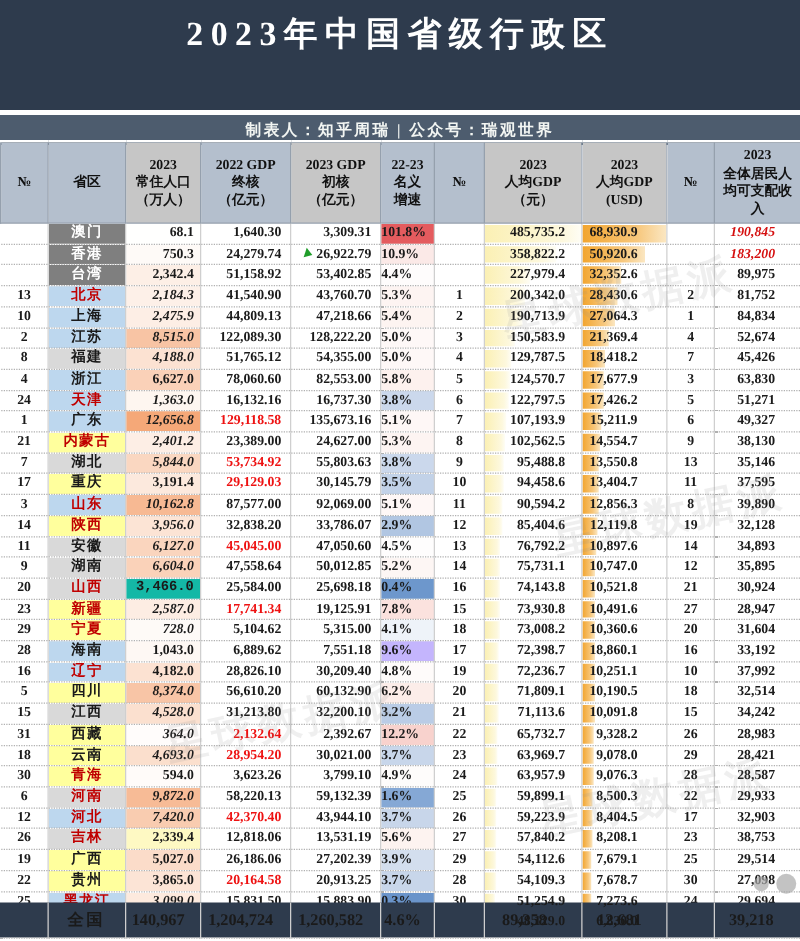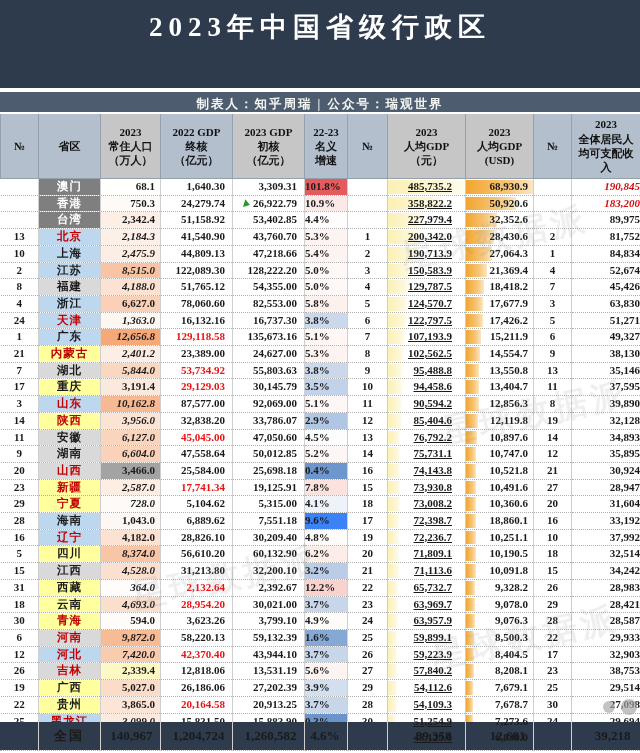--- a/index.html
+++ b/index.html
@@ -21,50 +21,50 @@
            vertical-align:middle;height:64px;border:1px solid #95a0ad;background:#b4bfcd;
            border-top:2px solid #ffffff;}
   thead th.gray{background:#c6c6c6;}
   tbody tr{height:15.76px;}
   tbody td{font-weight:bold;color:#1a1a1a;border-right:1px solid #cfcfcf;
            border-bottom:1px dotted #b0b0b0;line-height:15.7px;}
   td.c-rank{text-align:center;}
   td.c-num{text-align:right;padding-right:7px;}
   td.c-pop{padding-right:5px;}
   td.c-growth{text-align:right;padding-right:22px;}
-  td.c-inc{padding-right:0;}
+  td.c-inc{padding-right:20px;}
   td.c-prov{text-align:center;font-size:11.5px;letter-spacing:1px;}
   .grp-special{background:#7f7f7f;color:#ffffff;}
   .grp-blue{background:#bdd7ee;}
   .grp-yellow{background:#ffff9d;}
   .grp-gray{background:#d9d9d9;}
   td.c-prov.north{color:#c00000;}
   td.c-prov.grp-special{color:#ffffff;}
   .ital{font-style:italic;}
   .red{color:#ee1111;}
   .red-ital{color:#d50f0f;font-style:italic;}
   
   td.bar{position:relative;}
   td.bar .val{position:relative;z-index:1;}
   td.bar::before{content:"";position:absolute;left:0;top:1px;bottom:1px;width:var(--w);z-index:0;}
-  td.bar-yuan{padding-right:13px;text-decoration:underline;}
+  td.bar-yuan{padding-right:13px;}
   td.bar-yuan::before{background:linear-gradient(to right,#fbf0b4,#fdf8dd 80%,#fefdf5);}
-  td.bar-usd{padding-right:5px;}
+  td.bar-usd{padding-right:23px;}
   td.bar-usd::before{background:linear-gradient(to right,#f2a52f,#f7c77c 65%,#fbe7c2);}
   
   .green-tri{display:inline-block;width:0;height:0;border-top:4px solid transparent;
              border-bottom:4px solid transparent;border-left:6px solid #1f9d2a;
              margin-right:3px;vertical-align:middle;transform:rotate(18deg);}
   
   .footer-band{position:absolute;left:0;top:722px;width:640px;height:28px;background:#2e3b4d;
                color:#ffffff;}
   .footer-band table{width:640px;border-collapse:collapse;table-layout:fixed;font-size:13px;}
   .footer-band td{font-weight:bold;height:28px;line-height:28px;white-space:nowrap;overflow:hidden;}
   .footer-band td.fc-region{text-align:center;letter-spacing:2px;}
-  .footer-band td.fc-num{text-align:right;padding-right:7px;}
+  .footer-band td.fc-num{text-align:center;padding-right:7px;}
   
   .stamp{position:absolute;color:#8a8a8a;opacity:0.13;font-weight:bold;font-size:34px;
          letter-spacing:4px;transform:rotate(-12deg);pointer-events:none;z-index:3;}
   .wm-bottom{position:absolute;top:699px;right:3px;color:#9a9a9a;opacity:0.85;
              font-weight:bold;font-size:16.5px;letter-spacing:1px;z-index:4;
              display:flex;align-items:center;gap:6px;}
   .wm-circle{display:inline-block;width:16px;height:16px;border-radius:50%;
              background:#a8a8a8;opacity:0.8;}
   .wm-circle.small{width:12px;height:12px;}
 </style>
@@ -341,21 +341,21 @@
           <td class="c-growth" style="background: rgb(253, 246, 244);"><span class="val">5.2%</span></td>
           <td class="c-rank"><span class="val">14</span></td>
           <td class="c-num bar bar-yuan" style="--w: 15.6%;"><span class="val">75,731.1</span></td>
           <td class="c-num bar bar-usd" style="--w: 15.6%;"><span class="val">10,747.0</span></td>
           <td class="c-rank"><span class="val">12</span></td>
           <td class="c-num c-inc"><span class="val">35,895</span></td>
         </tr>
         <tr>
           <td class="c-rank"><span class="val">20</span></td>
           <td class="c-prov grp-gray north"><span class="val">山西</span></td>
-          <td class="c-num c-pop" style="background: #a3a3a3;"><span class="val">3,466.0</span></td>
+          <td class="c-num c-pop" style="background: #14b8a6; font-family: Liberation Mono, monospace;"><span class="val">3,466.0</span></td>
           <td class="c-num"><span class="val">25,584.00</span></td>
           <td class="c-num"><span class="val">25,698.18</span></td>
           <td class="c-growth" style="background: rgb(109, 151, 204);"><span class="val">0.4%</span></td>
           <td class="c-rank"><span class="val">16</span></td>
           <td class="c-num bar bar-yuan" style="--w: 15.3%;"><span class="val">74,143.8</span></td>
           <td class="c-num bar bar-usd" style="--w: 15.3%;"><span class="val">10,521.8</span></td>
           <td class="c-rank"><span class="val">21</span></td>
           <td class="c-num c-inc"><span class="val">30,924</span></td>
         </tr>
         <tr>
@@ -383,21 +383,21 @@
           <td class="c-num bar bar-usd" style="--w: 15.0%;"><span class="val">10,360.6</span></td>
           <td class="c-rank"><span class="val">20</span></td>
           <td class="c-num c-inc"><span class="val">31,604</span></td>
         </tr>
         <tr>
           <td class="c-rank"><span class="val">28</span></td>
           <td class="c-prov grp-blue"><span class="val">海南</span></td>
           <td class="c-num c-pop" style="background: rgb(254, 248, 244);"><span class="val">1,043.0</span></td>
           <td class="c-num"><span class="val">6,889.62</span></td>
           <td class="c-num"><span class="val">7,551.18</span></td>
-          <td class="c-growth" style="background: #3b82f6;"><span class="val">9.6%</span></td>
+          <td class="c-growth" style="background: #c4b5fd;"><span class="val">9.6%</span></td>
           <td class="c-rank"><span class="val">17</span></td>
           <td class="c-num bar bar-yuan" style="--w: 14.9%;"><span class="val">72,398.7</span></td>
           <td class="c-num bar bar-usd" style="--w: 14.9%;"><span class="val">18,860.1</span></td>
           <td class="c-rank"><span class="val">16</span></td>
           <td class="c-num c-inc"><span class="val">33,192</span></td>
         </tr>
         <tr>
           <td class="c-rank"><span class="val">16</span></td>
           <td class="c-prov grp-blue north"><span class="val">辽宁</span></td>
           <td class="c-num c-pop" style="background: rgb(252, 226, 210);"><span class="val">4,182.0</span></td>

